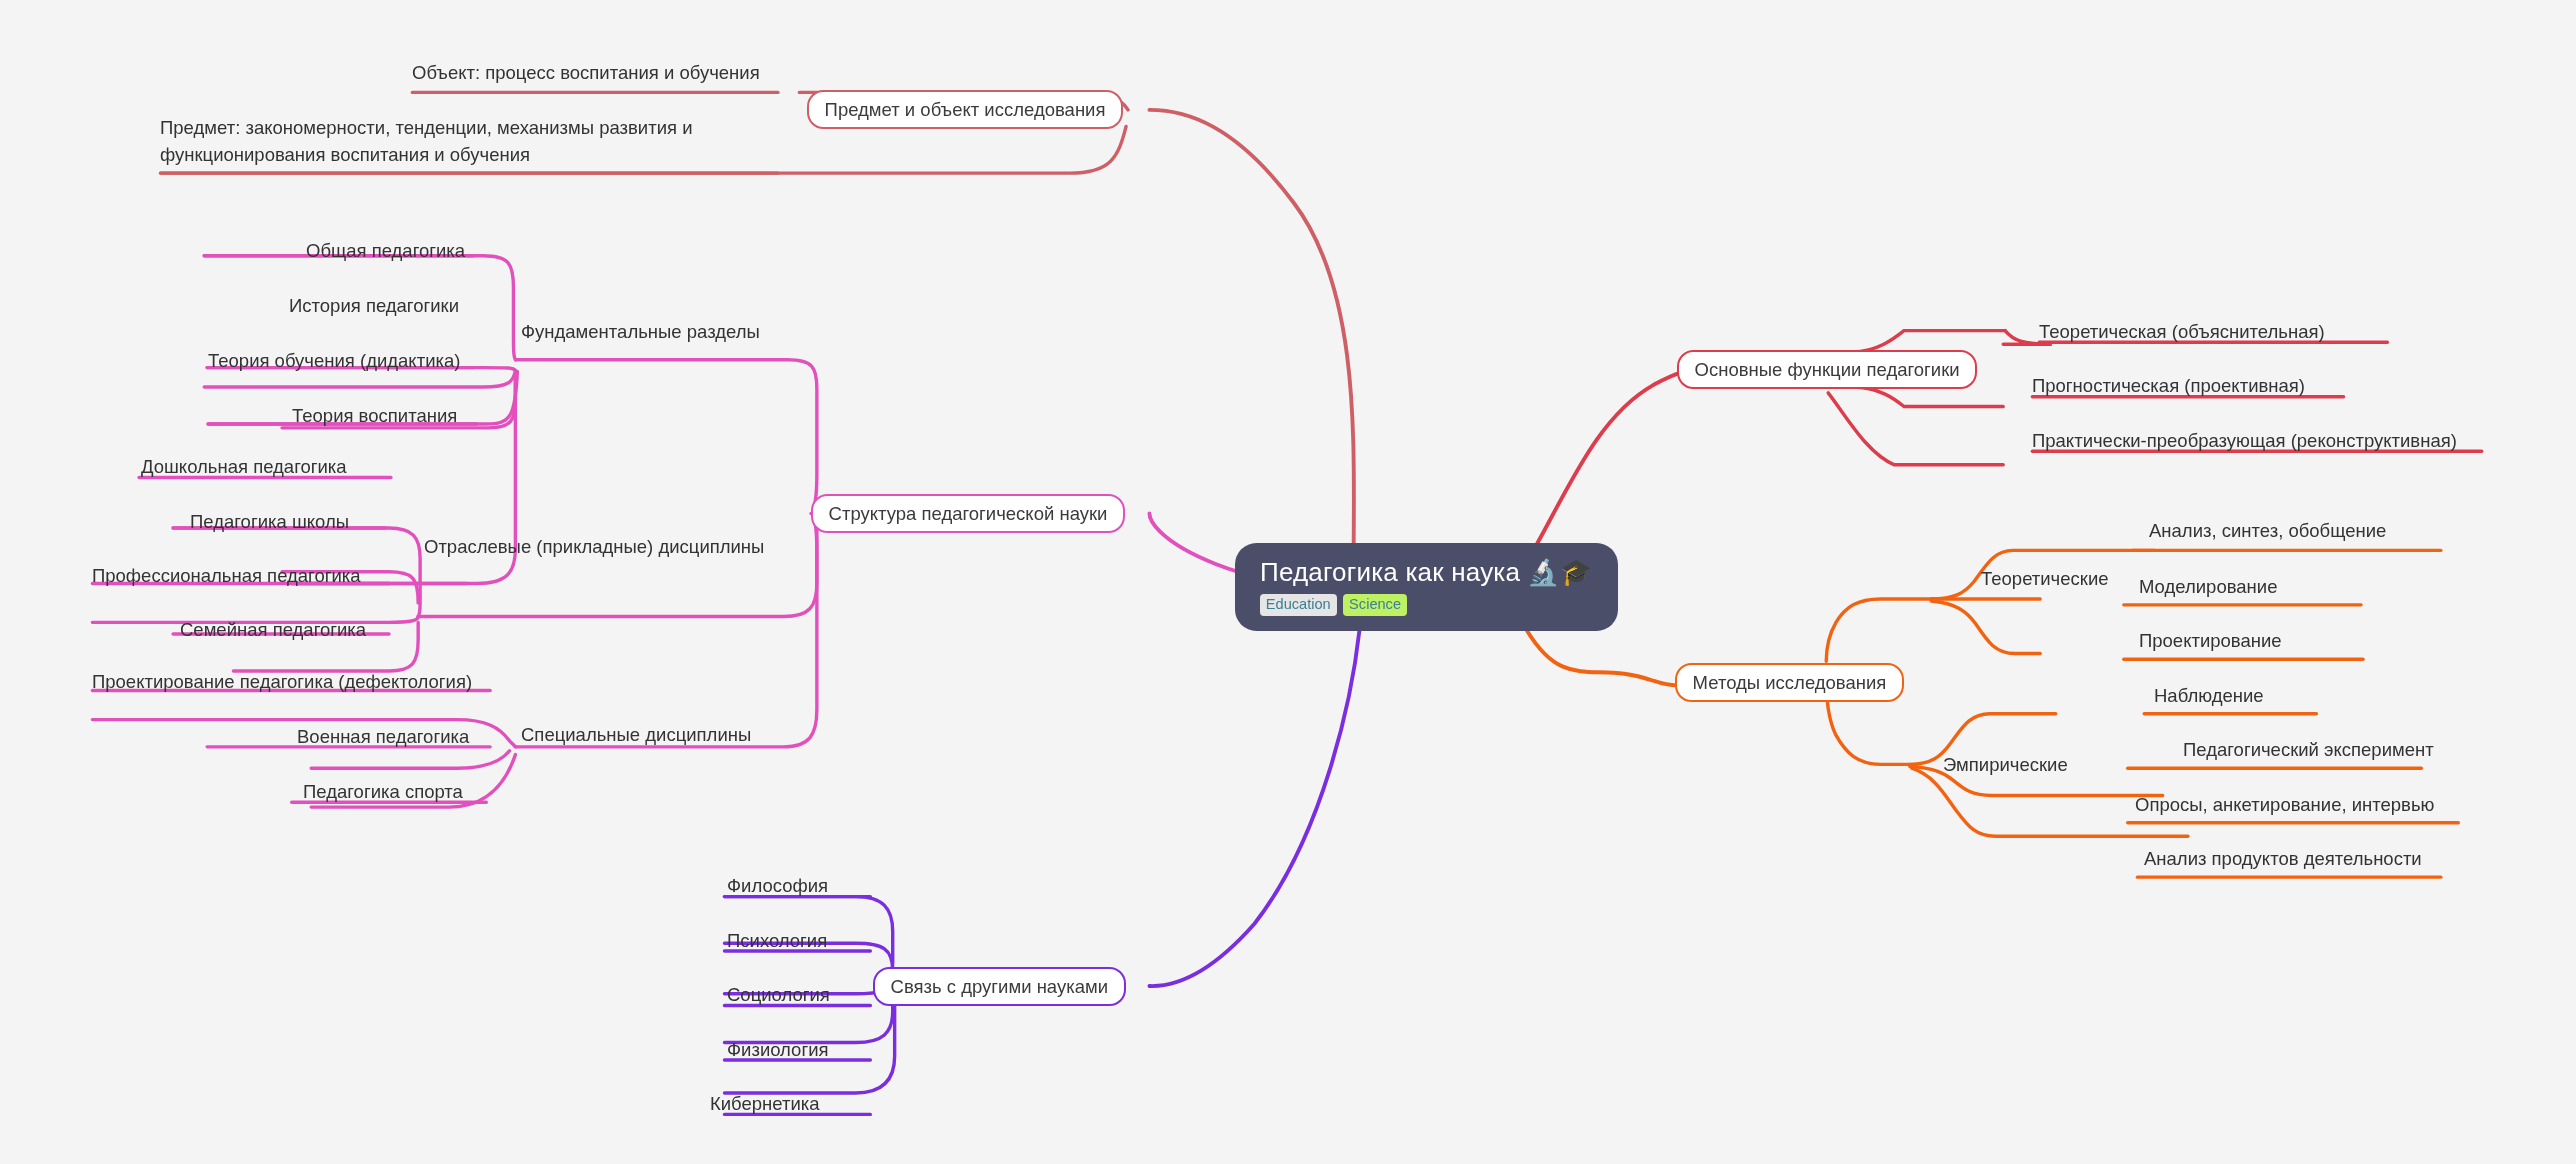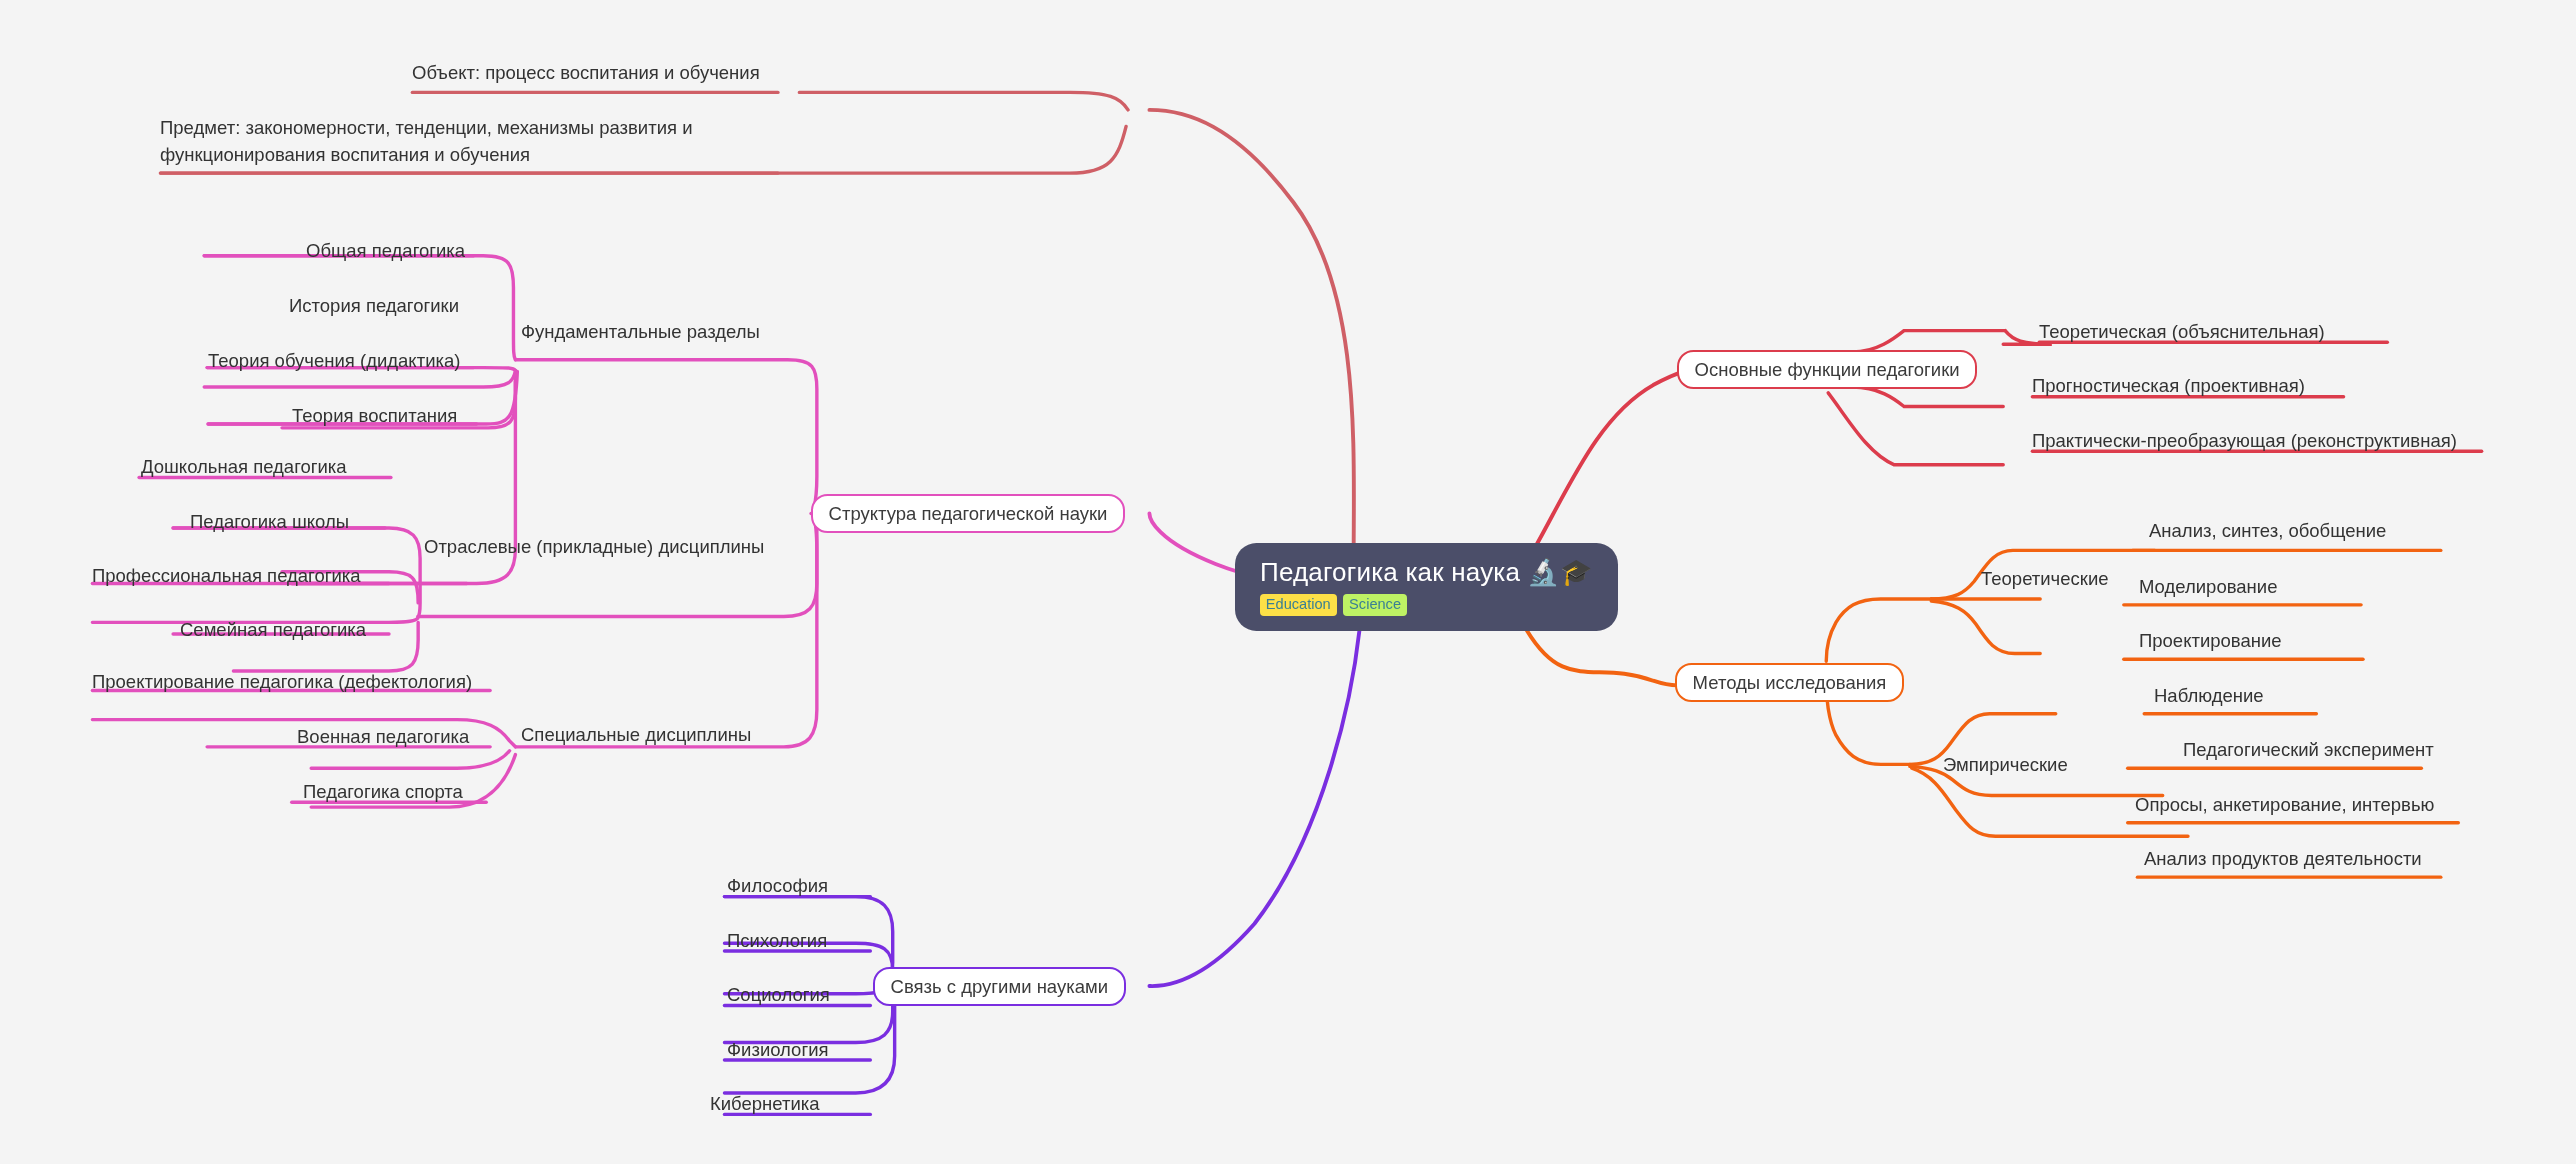--- a/index.html
+++ b/index.html
@@ -177,25 +177,28 @@
       <line x1="2205" y1="734" x2="2382" y2="734" stroke="#f26311"></line>
       <line x1="2188" y1="790" x2="2490" y2="790" stroke="#f26311"></line>
       <line x1="2188" y1="846" x2="2528" y2="846" stroke="#f26311"></line>
       <line x1="2198" y1="902" x2="2510" y2="902" stroke="#f26311"></line>
     </g>
   </svg>
 
   <div class="root" style="left: 1227px; top: 543px; background: rgb(75, 78, 105); margin-left: 8px;">
     <div class="root-title">Педагогика как наука 🔬🎓</div>
     <div class="root-tags">
-      <span class="tag" style="background: #fde047; color: rgb(58, 127, 148);">Education</span>
+      <span class="tag" style="background: #e5e5e5; color: rgb(58, 127, 148);">Education</span>
       <span class="tag" style="background: #bef264; color: rgb(58, 127, 148);">Science</span>
     </div>
   </div>
 
+  <div class="pill" style="left:807px;top:90px;border-color:#cf5f66;">
+    <span>Предмет и объект исследования</span>
+  </div>
 
   <div class="pill" style="left:811px;top:494px;border-color:#e250bd;">
     <span>Структура педагогической науки</span>
   </div>
 
   <div class="pill" style="left:873px;top:967px;border-color:#7a2ee0;">
     <span>Связь с другими науками</span>
   </div>
 
   <div class="pill" style="left:1677px;top:350px;border-color:#dc3c4c;">

